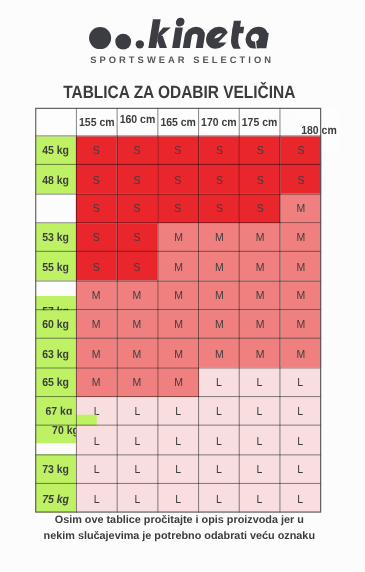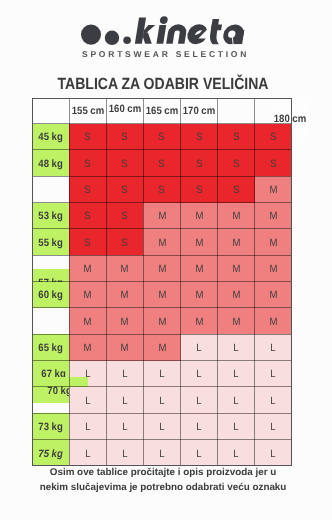--- a/index.html
+++ b/index.html
@@ -113,20 +113,23 @@
       </div>
       <div class="cell hdr" style="left: 74.3333px; top: 0px; width: 37.1333px; height: 20px;">
         <span>160 cm</span>
       </div>
       <div class="cell hdr" style="left: 111.467px; top: 0px; width: 37.1333px; height: 25.5px;">
         <span>165 cm</span>
       </div>
       <div class="cell hdr" style="left: 148.6px; top: 0px; width: 37.1333px; height: 25.5px;">
         <span>170 cm</span>
       </div>
+      <div class="cell hdr" style="left: 185.733px; top: 0px; width: 37.1333px; height: 25.5px;">
+        <span>175 cm</span>
+      </div>
       <div class="cell hdr" style="left: 239px; top: 0px; width: 37.1333px; height: 41px;">
         <span>180 cm</span>
       </div>
       <div class="cell rowlab" style="left: 0px; top: 25.5px; width: 37.2px; height: 26.3462px;">
         <span>45 kg</span>
       </div>
       <div class="cell c-S" style="left: 37.2px; top: 25.5px; width: 37.1333px; height: 26.3462px;">
         <span>S</span>
       </div>
       <div class="cell c-S" style="left: 74.3333px; top: 25.5px; width: 37.1333px; height: 26.3462px;">
@@ -259,20 +262,23 @@
         <span>M</span>
       </div>
       <div class="cell c-M" style="left: 148.6px; top: 183.577px; width: 37.1333px; height: 26.3462px;">
         <span>M</span>
       </div>
       <div class="cell c-M" style="left: 185.733px; top: 183.577px; width: 37.1333px; height: 26.3462px;">
         <span>M</span>
       </div>
       <div class="cell c-M" style="left: 222.867px; top: 183.577px; width: 37.1333px; height: 26.3462px;">
         <span>M</span>
+      </div>
+      <div class="cell rowlab" style="left: 0px; top: 209.923px; width: 37.2px; height: 26.3462px;">
+        <span>63 kg</span>
       </div>
       <div class="cell c-M" style="left: 37.2px; top: 209.923px; width: 37.1333px; height: 26.3462px;">
         <span>M</span>
       </div>
       <div class="cell c-M" style="left: 74.3333px; top: 209.923px; width: 37.1333px; height: 26.3462px;">
         <span>M</span>
       </div>
       <div class="cell c-M" style="left: 111.467px; top: 209.923px; width: 37.1333px; height: 26.3462px;">
         <span>M</span>
       </div>

